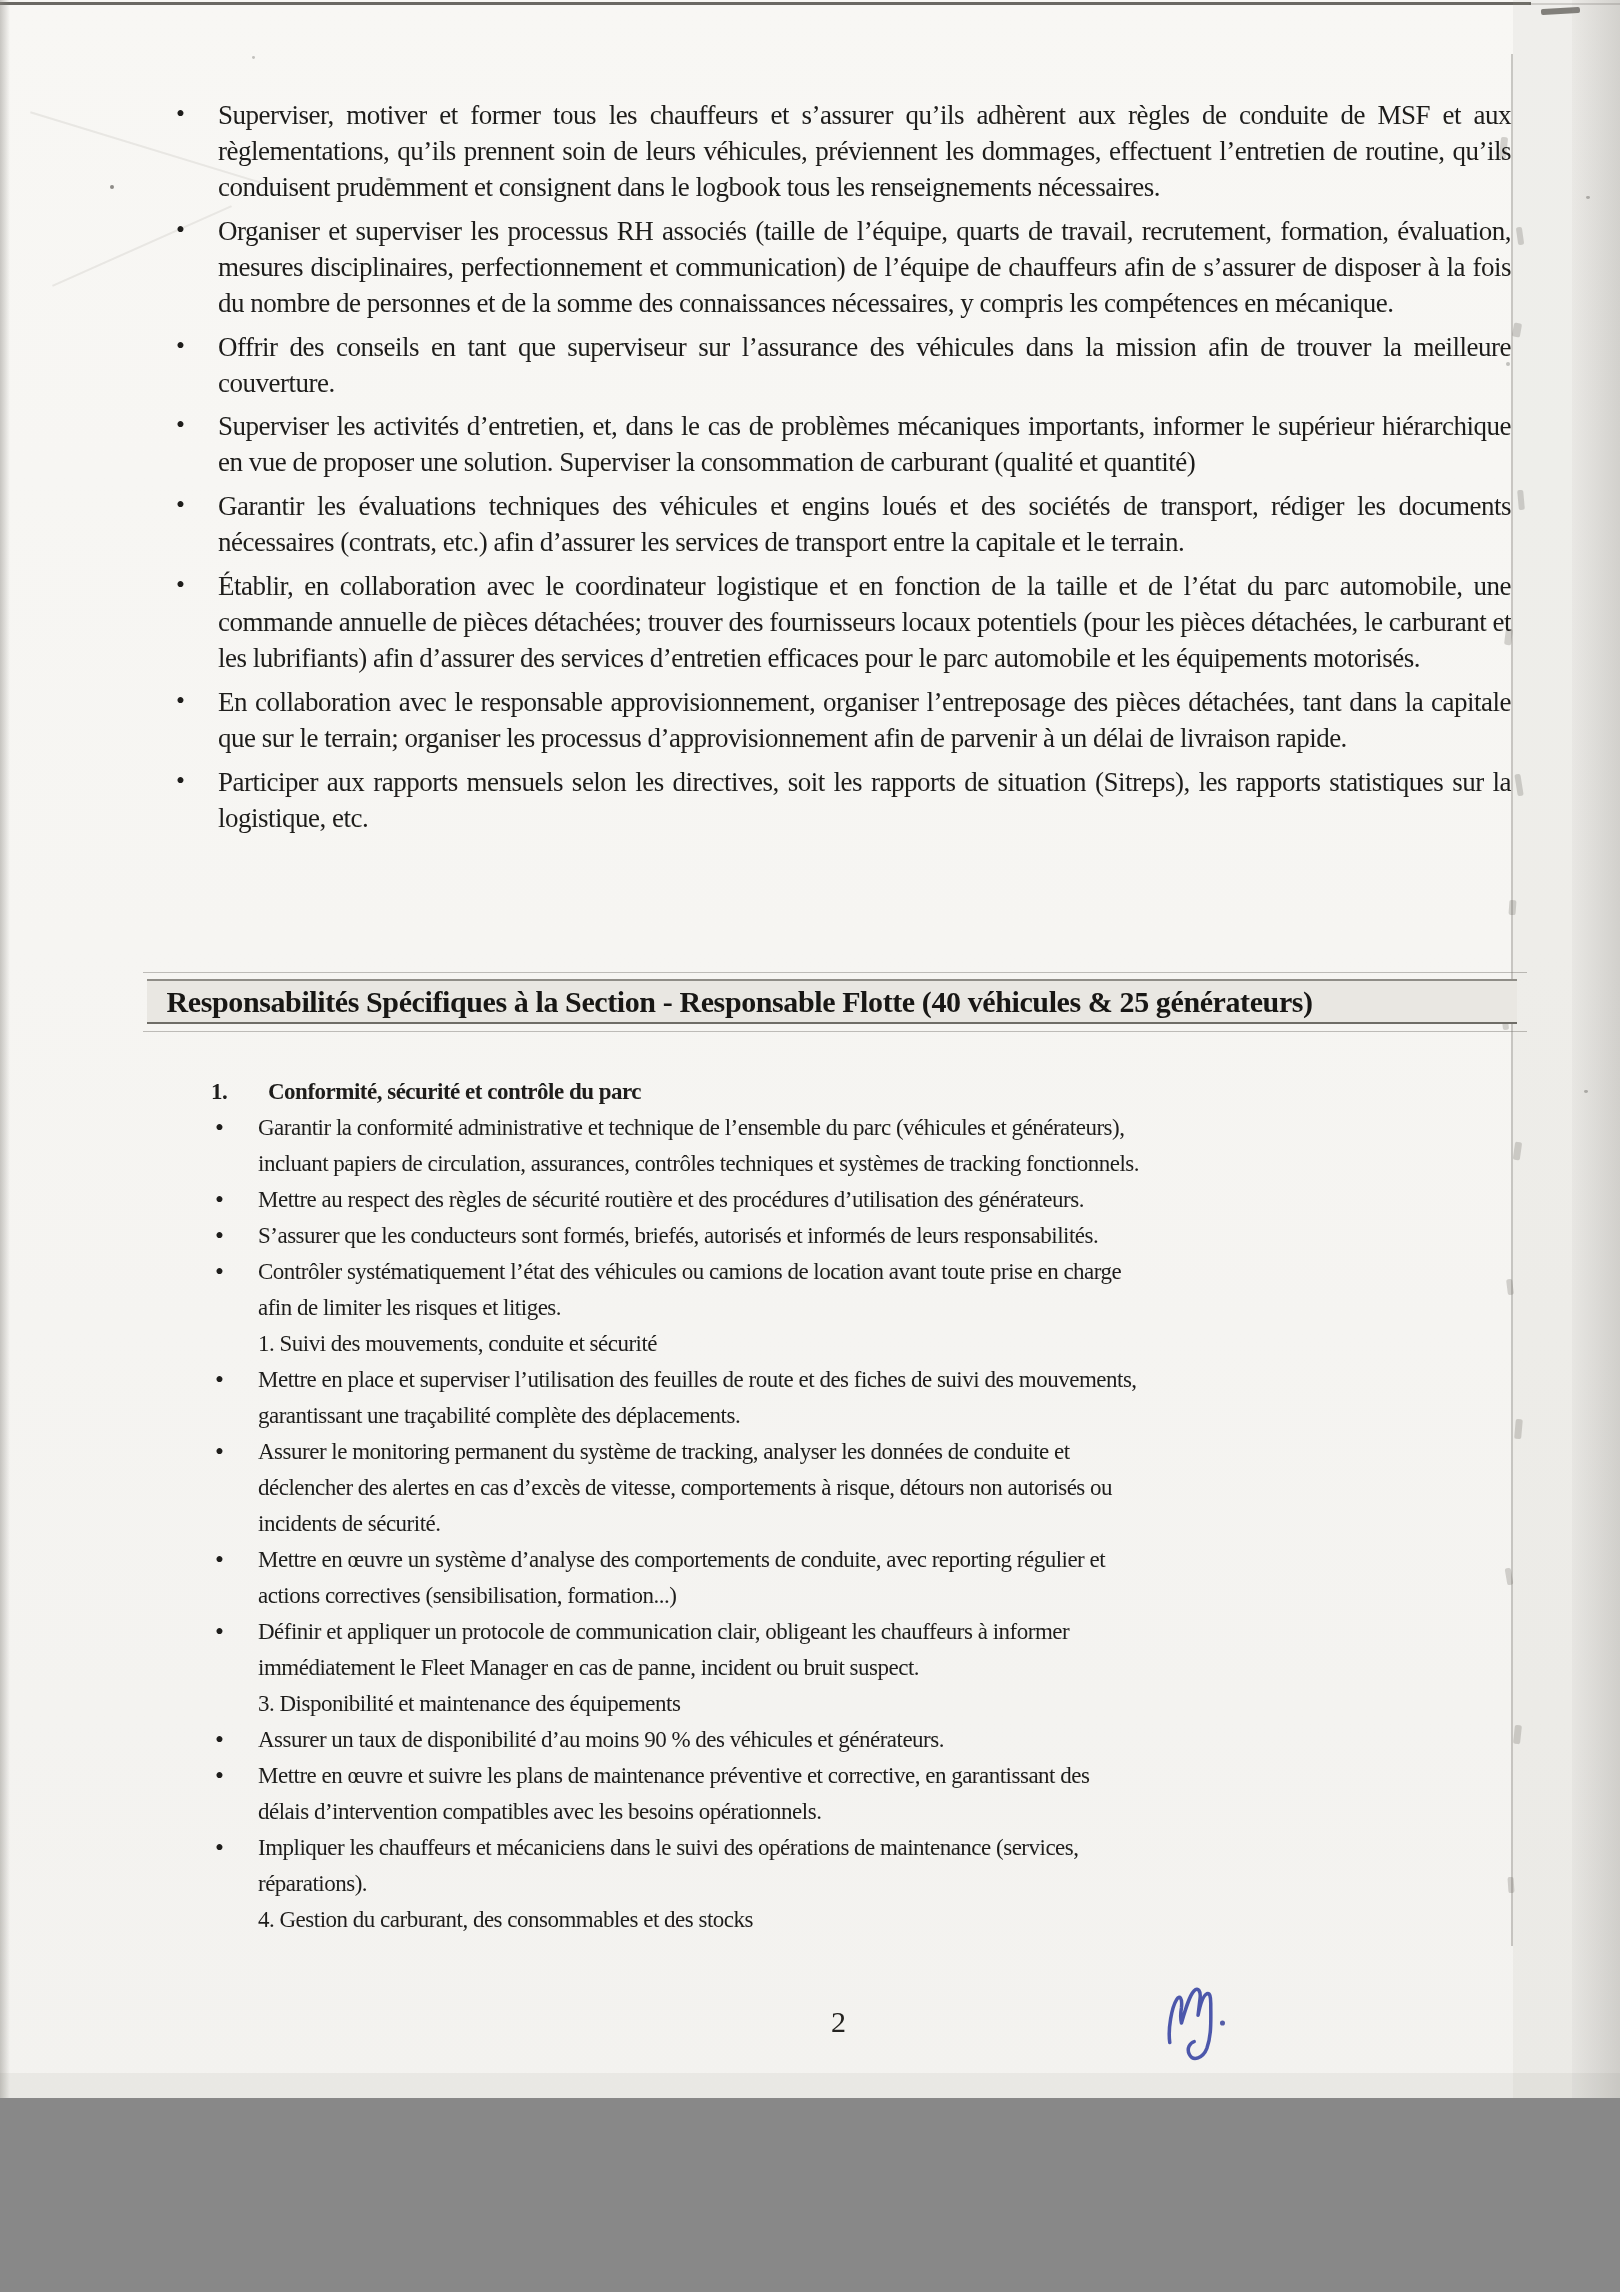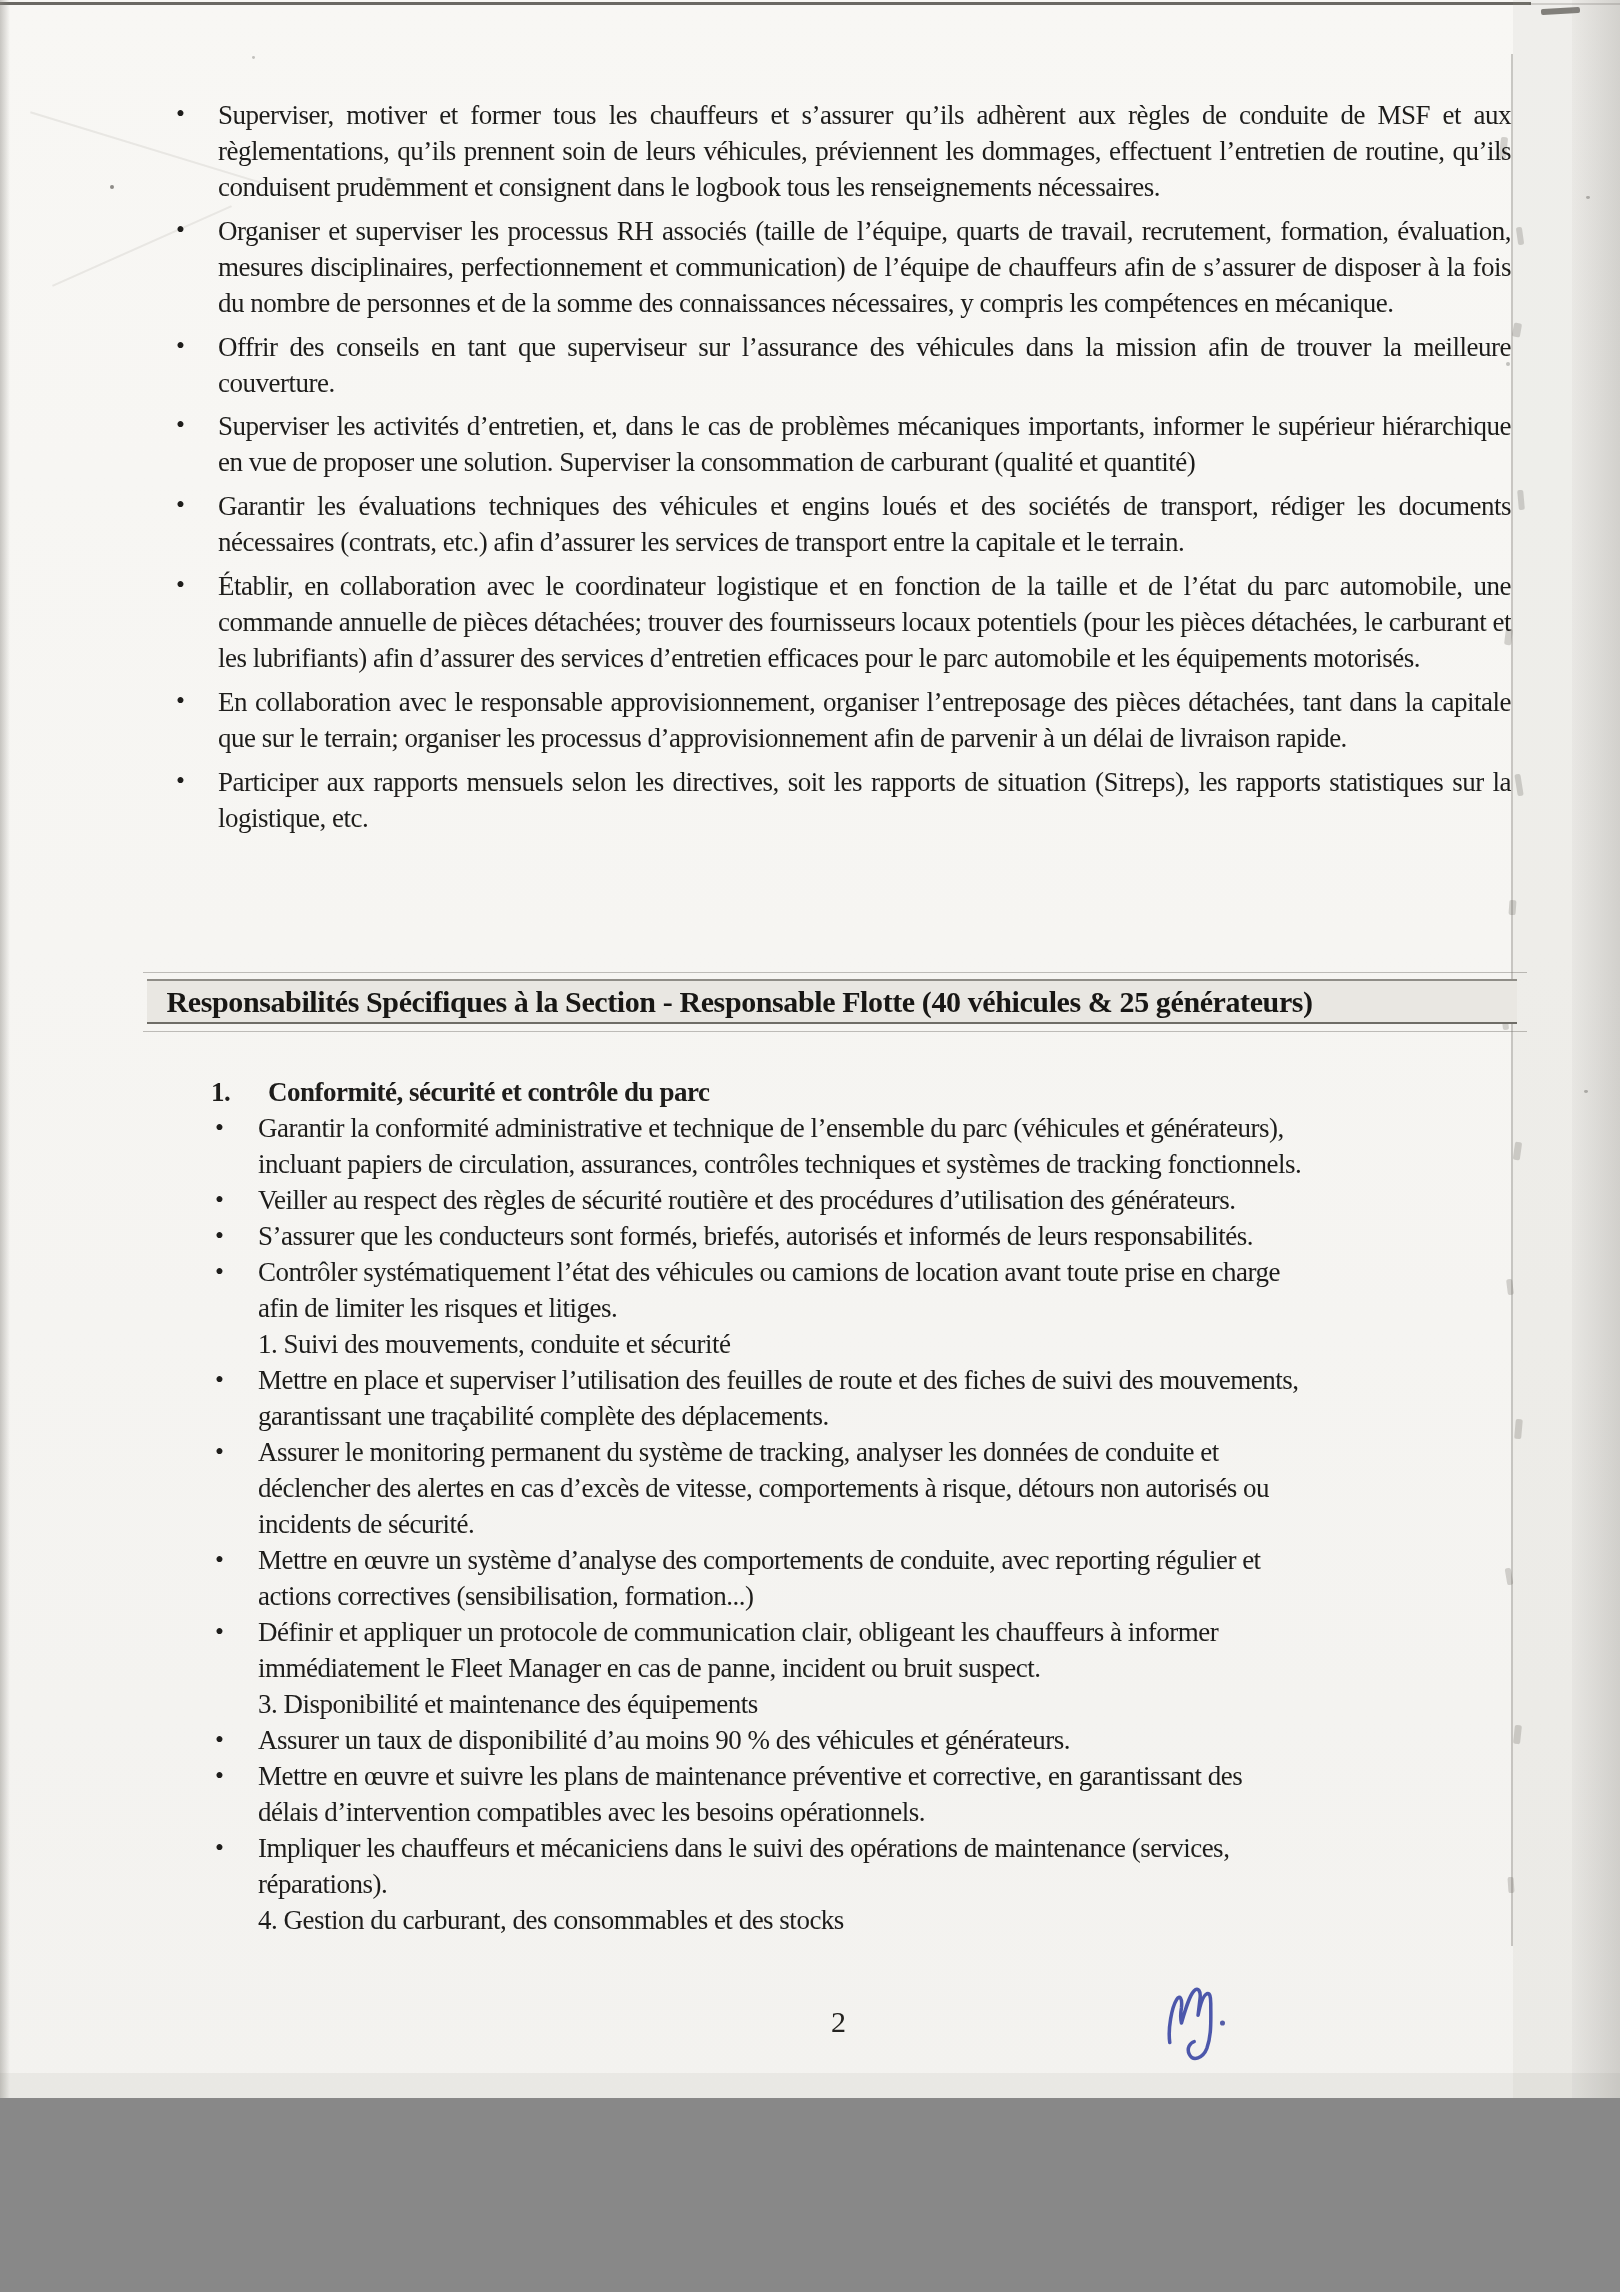--- a/index.html
+++ b/index.html
@@ -34,21 +34,21 @@
   .banner{
     position:absolute;left:147px;top:979px;width:1370px;height:45px;box-sizing:border-box;
     background:#e9e7e2;
     border-top:2px solid #8f8d87;border-bottom:2.9px solid #6f6d67;
     display:flex;align-items:center;padding-left:19.6px;
     font-weight:bold;font-size:30px;letter-spacing:-0.4px;color:#181715;
   }
   .banner::before{content:"";position:absolute;left:-3.9px;top:-8.8px;width:101%;height:1px;background:rgba(120,117,110,.45);}
   .banner::after{content:"";position:absolute;left:-3.9px;bottom:-9.8px;width:101%;height:1px;background:rgba(120,117,110,.45);}
   
-  .fleet{position:absolute;left:211px;top:1074px;width:1304px;font-size:27px;line-height:36px;letter-spacing:-0.5px;}
+  .fleet{position:absolute;left:211px;top:1074px;width:1304px;font-size:23px;line-height:36px;letter-spacing:-0.5px;}
   .fleet-heading{font-weight:bold;}
   .fleet-heading .num{display:inline-block;width:57px;}
   .fleet-list{margin:0;padding:0;list-style:none;}
   .fleet-list li{position:relative;padding-left:47px;white-space:pre-line;}
   .fleet-list li.b::before{content:"\2022";position:absolute;left:3.9px;top:0;font-size:25.5px;letter-spacing:0;}
   
   .page-number{position:absolute;left:821px;top:2005px;width:35px;text-align:center;font-size:30px;color:#242320;}
   .signature{position:absolute;left:1160px;top:1982px;}
 </style>
 </head>
@@ -104,21 +104,21 @@
     <span>Responsabilités Spécifiques à la Section - Responsable Flotte (40 véhicules &amp; 25 générateurs)</span>
   </div>
 
   <div class="fleet">
     <div class="fleet-heading">
       <span class="num">1.</span><span class="ttl">Conformité, sécurité et contrôle du parc</span>
     </div>
     <ul class="fleet-list">
       <li class="b">Garantir la conformité administrative et technique de l’ensemble du parc (véhicules et générateurs),
 incluant papiers de circulation, assurances, contrôles techniques et systèmes de tracking fonctionnels.</li>
-      <li class="b">Veiller au respect des règles de sécurité routière et des procédures d’utilisation des générateurs.</li>
+      <li class="b">Mettre au respect des règles de sécurité routière et des procédures d’utilisation des générateurs.</li>
       <li class="b">S’assurer que les conducteurs sont formés, briefés, autorisés et informés de leurs responsabilités.</li>
       <li class="b">Contrôler systématiquement l’état des véhicules ou camions de location avant toute prise en charge
 afin de limiter les risques et litiges.</li>
       <li class="s">1. Suivi des mouvements, conduite et sécurité</li>
       <li class="b">Mettre en place et superviser l’utilisation des feuilles de route et des fiches de suivi des mouvements,
 garantissant une traçabilité complète des déplacements.</li>
       <li class="b">Assurer le monitoring permanent du système de tracking, analyser les données de conduite et
 déclencher des alertes en cas d’excès de vitesse, comportements à risque, détours non autorisés ou
 incidents de sécurité.</li>
       <li class="b">Mettre en œuvre un système d’analyse des comportements de conduite, avec reporting régulier et

